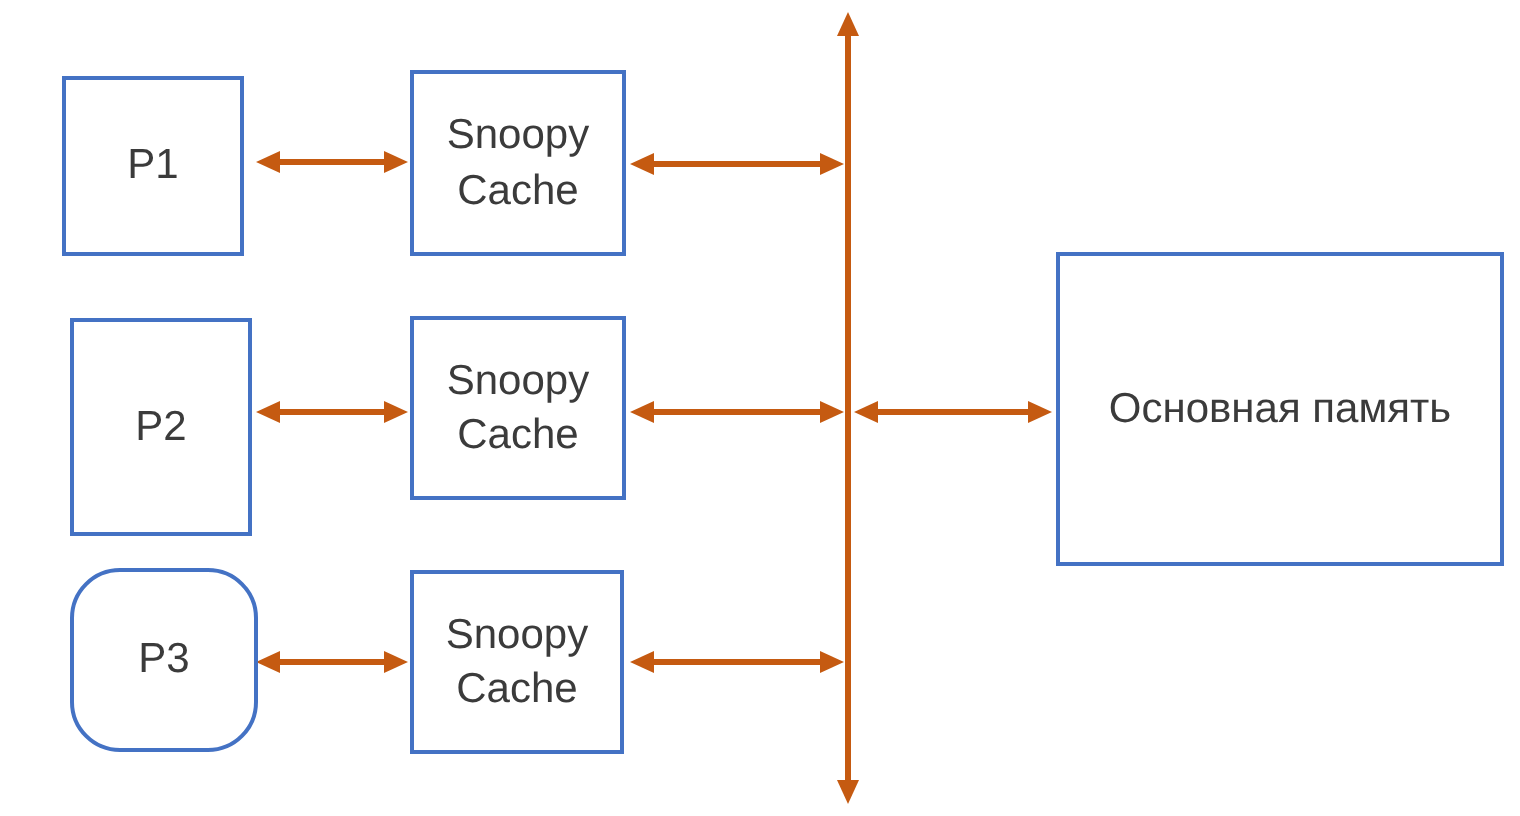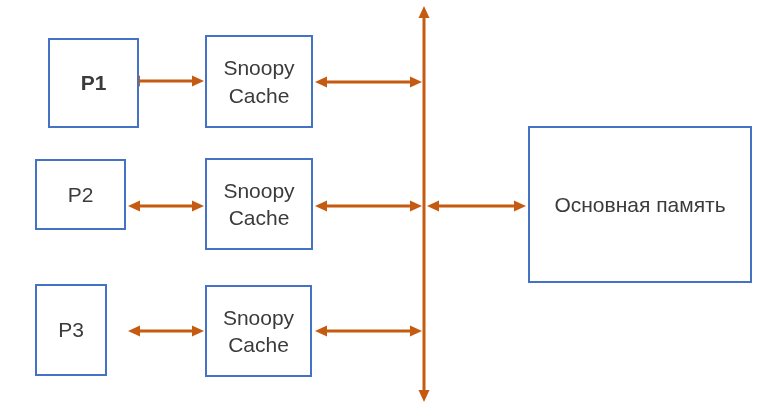--- a/index.html
+++ b/index.html
@@ -22,23 +22,23 @@
     background: #ffffff;
     display: flex;
     align-items: center;
     justify-content: center;
     text-align: center;
     color: #3b3b3b;
     font-size: 21px;
     line-height: 1.3;
     padding: 2px 6px;
   }
-  #p1-box   { left: 48px;  top: 38px;  width: 91px;  height: 90px; font-weight: bold; }
-  #p2-box   { left: 35px;  top: 159px; width: 91px;  height: 71px; }
-  #p3-box   { left: 35px;  top: 284px; width: 72px;  height: 92px; }
+  #p1-box   { left: 31px;  top: 38px;  width: 91px;  height: 90px; }
+  #p2-box   { left: 35px;  top: 159px; width: 91px;  height: 109px; }
+  #p3-box   { left: 35px;  top: 284px; width: 94px;  height: 92px; border-radius: 25px; }
   #c1-box   { left: 205px; top: 35px;  width: 108px; height: 93px; }
   #c2-box   { left: 205px; top: 158px; width: 108px; height: 92px; }
   #c3-box   { left: 205px; top: 285px; width: 107px; height: 92px; }
   #mem-box  { left: 528px; top: 126px; width: 224px; height: 157px; text-align: right; }
   #arrow-layer {
     position: absolute;
     left: 0; top: 0;
     width: 760px;
     height: 408px;
     pointer-events: none;

